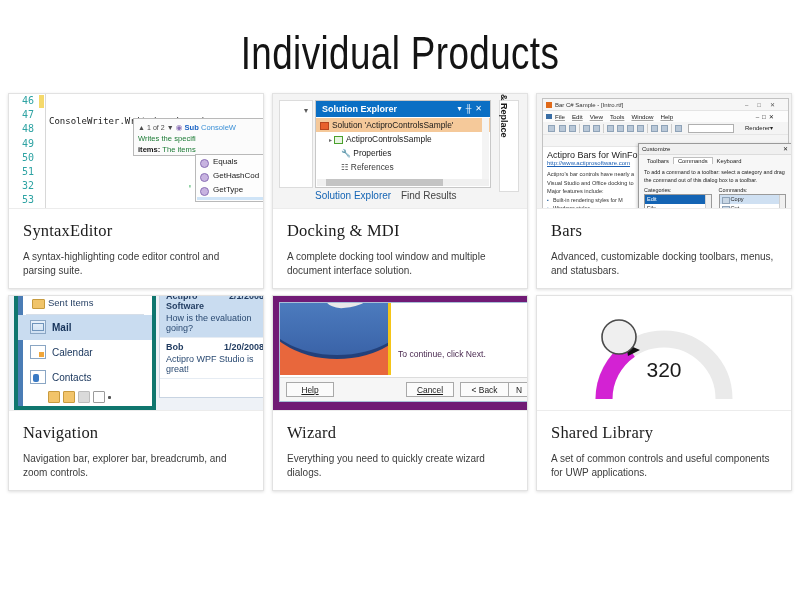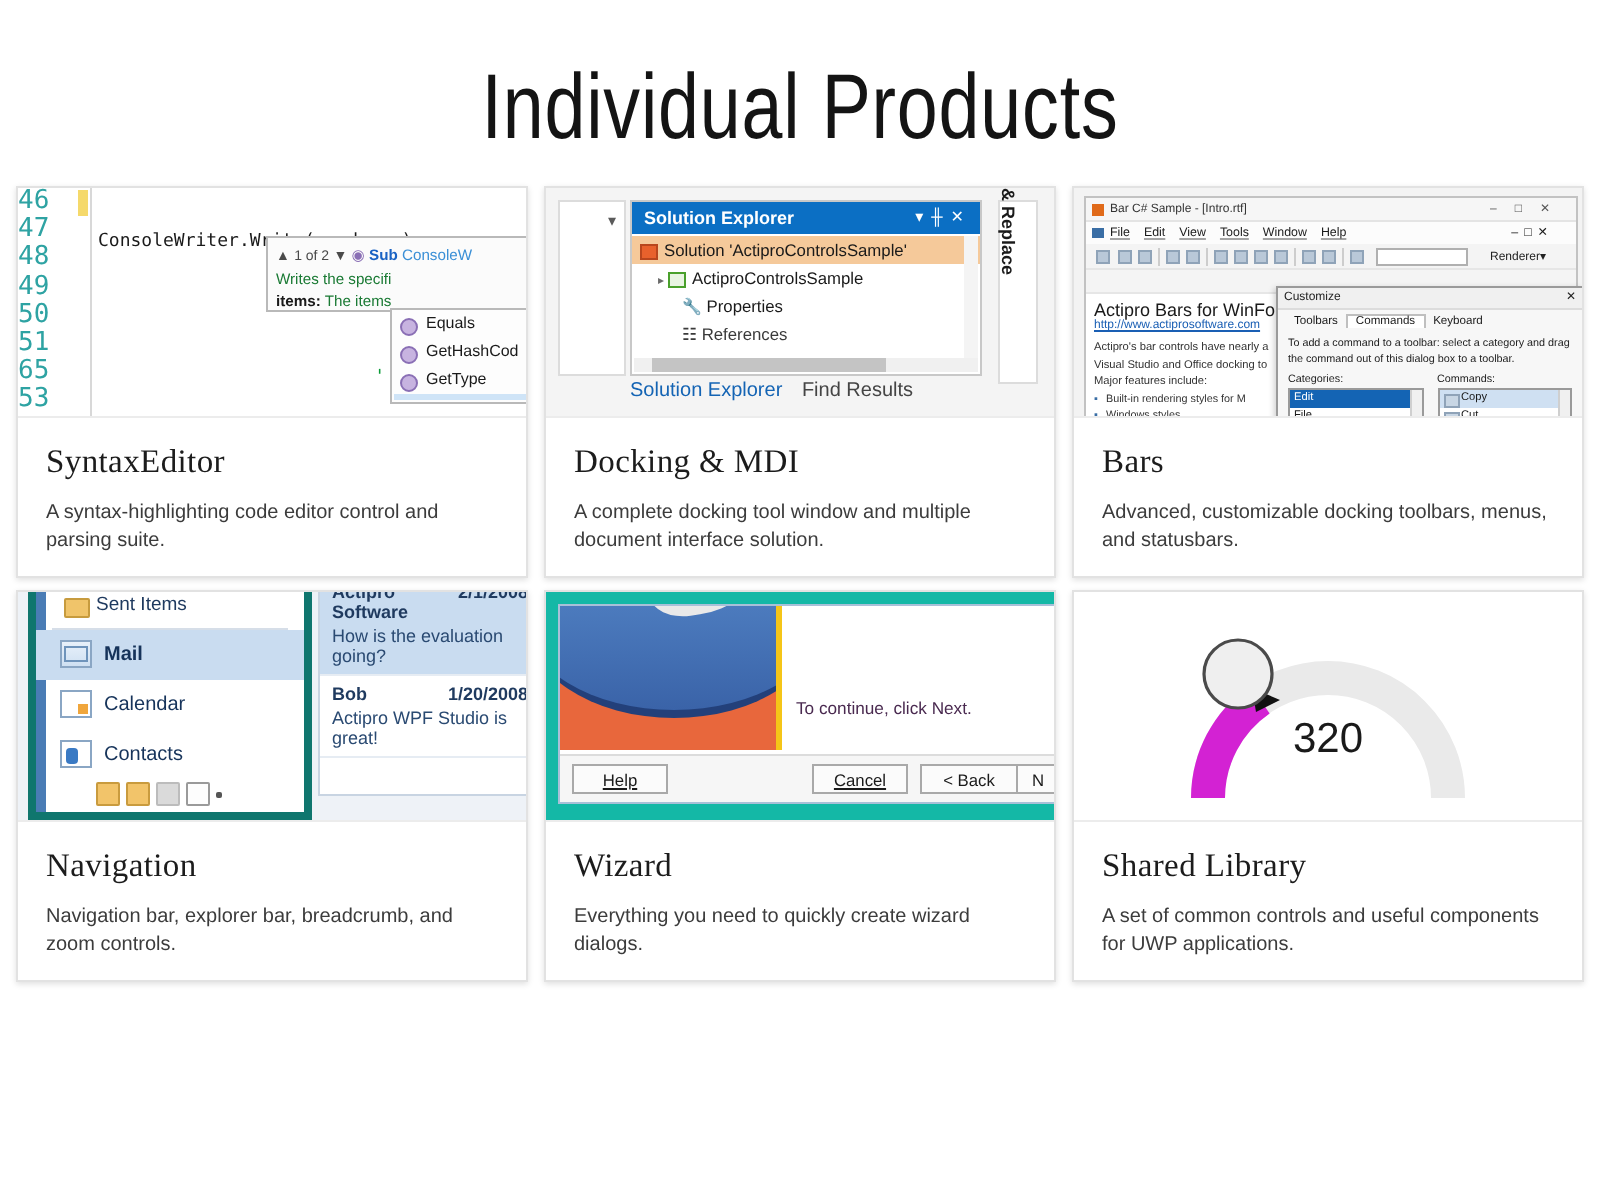--- a/index.html
+++ b/index.html
@@ -71,22 +71,22 @@
     background: #ffffff;
     font-family: "DejaVu Sans Mono", monospace;
     font-size: 9px;
   }
   .se-gutter {
     position: absolute; left: 0; top: 0; bottom: 0; width: 30px;
     background: #ffffff;
   }
   .se-gutter .ln {
     height: 14.2px; line-height: 14.2px;
-    text-align: left; padding-right: 5px;
-    color: #2ea3a3; font-size: 13px;
+    text-align: right; padding-right: 5px;
+    color: #2ea3a3; font-size: 10px;
   }
   .se-marker {
     position: absolute; left: 30px; top: 1px; width: 5px; height: 13px;
     background: #f5d96b;
   }
   .se-bar {
     position: absolute; left: 36px; top: 0; bottom: 0; width: 1px;
     background: #d8d8d8;
   }
   .se-code {
@@ -313,21 +313,21 @@
   .nv-icons i.g { background: #dadada; border-color: #bcbcbc; }
   .nv-icons i.w { background: #fdfdfd; border-color: #9a9a9a; }
   .nv-icons .dot { width: 3px; height: 3px; background: #555; border: none; }
   .nv-right { position: absolute; left: 150px; top: -10px; right: -8px; bottom: 12px; background: #ffffff; border: 1px solid #c8d4e2; }
   .nv-msg { padding: 4px 6px; border-bottom: 1px solid #e6ecf3; }
   .nv-msg.sel { background: #c9dcf0; }
   .nv-msg .l1 { font-size: 9px; font-weight: bold; color: #1f3a5f; display: flex; justify-content: space-between; }
   .nv-msg .l2 { font-size: 9px; color: #2a4a72; margin-top: 2px; }
 
   
-  .wz { position: absolute; inset: 0; background: #14b8a6; overflow: hidden; }
+  .wz { position: absolute; inset: 0; background: #701a75; overflow: hidden; }
   .wz-dlg { position: absolute; left: 6px; top: 6px; right: -10px; bottom: 8px; background: #ffffff; border: 1px solid #a8c0d8; }
   .wz-top { position: absolute; left: 0; right: 0; top: 0; height: 72px; }
   .wz-art {
     position: absolute; left: 0; top: 0; width: 108px; bottom: 0;
     background: #e8673c; overflow: hidden;
   }
   .wz-art::before {
     content: ""; position: absolute; left: -18px; top: -44px; width: 150px; height: 96px;
     border-radius: 50%; background: linear-gradient(#5b8fd0,#3a63a8);
     border-bottom: 4px solid #23407a;
@@ -376,21 +376,21 @@
   <div class="card">
     <div class="card-media">
       <div class="se">
         <div class="se-gutter">
           <div class="ln">46</div>
           <div class="ln">47</div>
           <div class="ln">48</div>
           <div class="ln">49</div>
           <div class="ln">50</div>
           <div class="ln">51</div>
-          <div class="ln">65</div>
+          <div class="ln">32</div>
           <div class="ln">53</div>
         </div>
         <div class="se-marker"></div>
         <div class="se-bar"></div>
         <div class="se-code">
           <div class="cl">ConsoleWriter.Write(random.n)</div>
           <div class="cl"></div>
           <div class="cl cmt">' Output resul</div>
           
           

